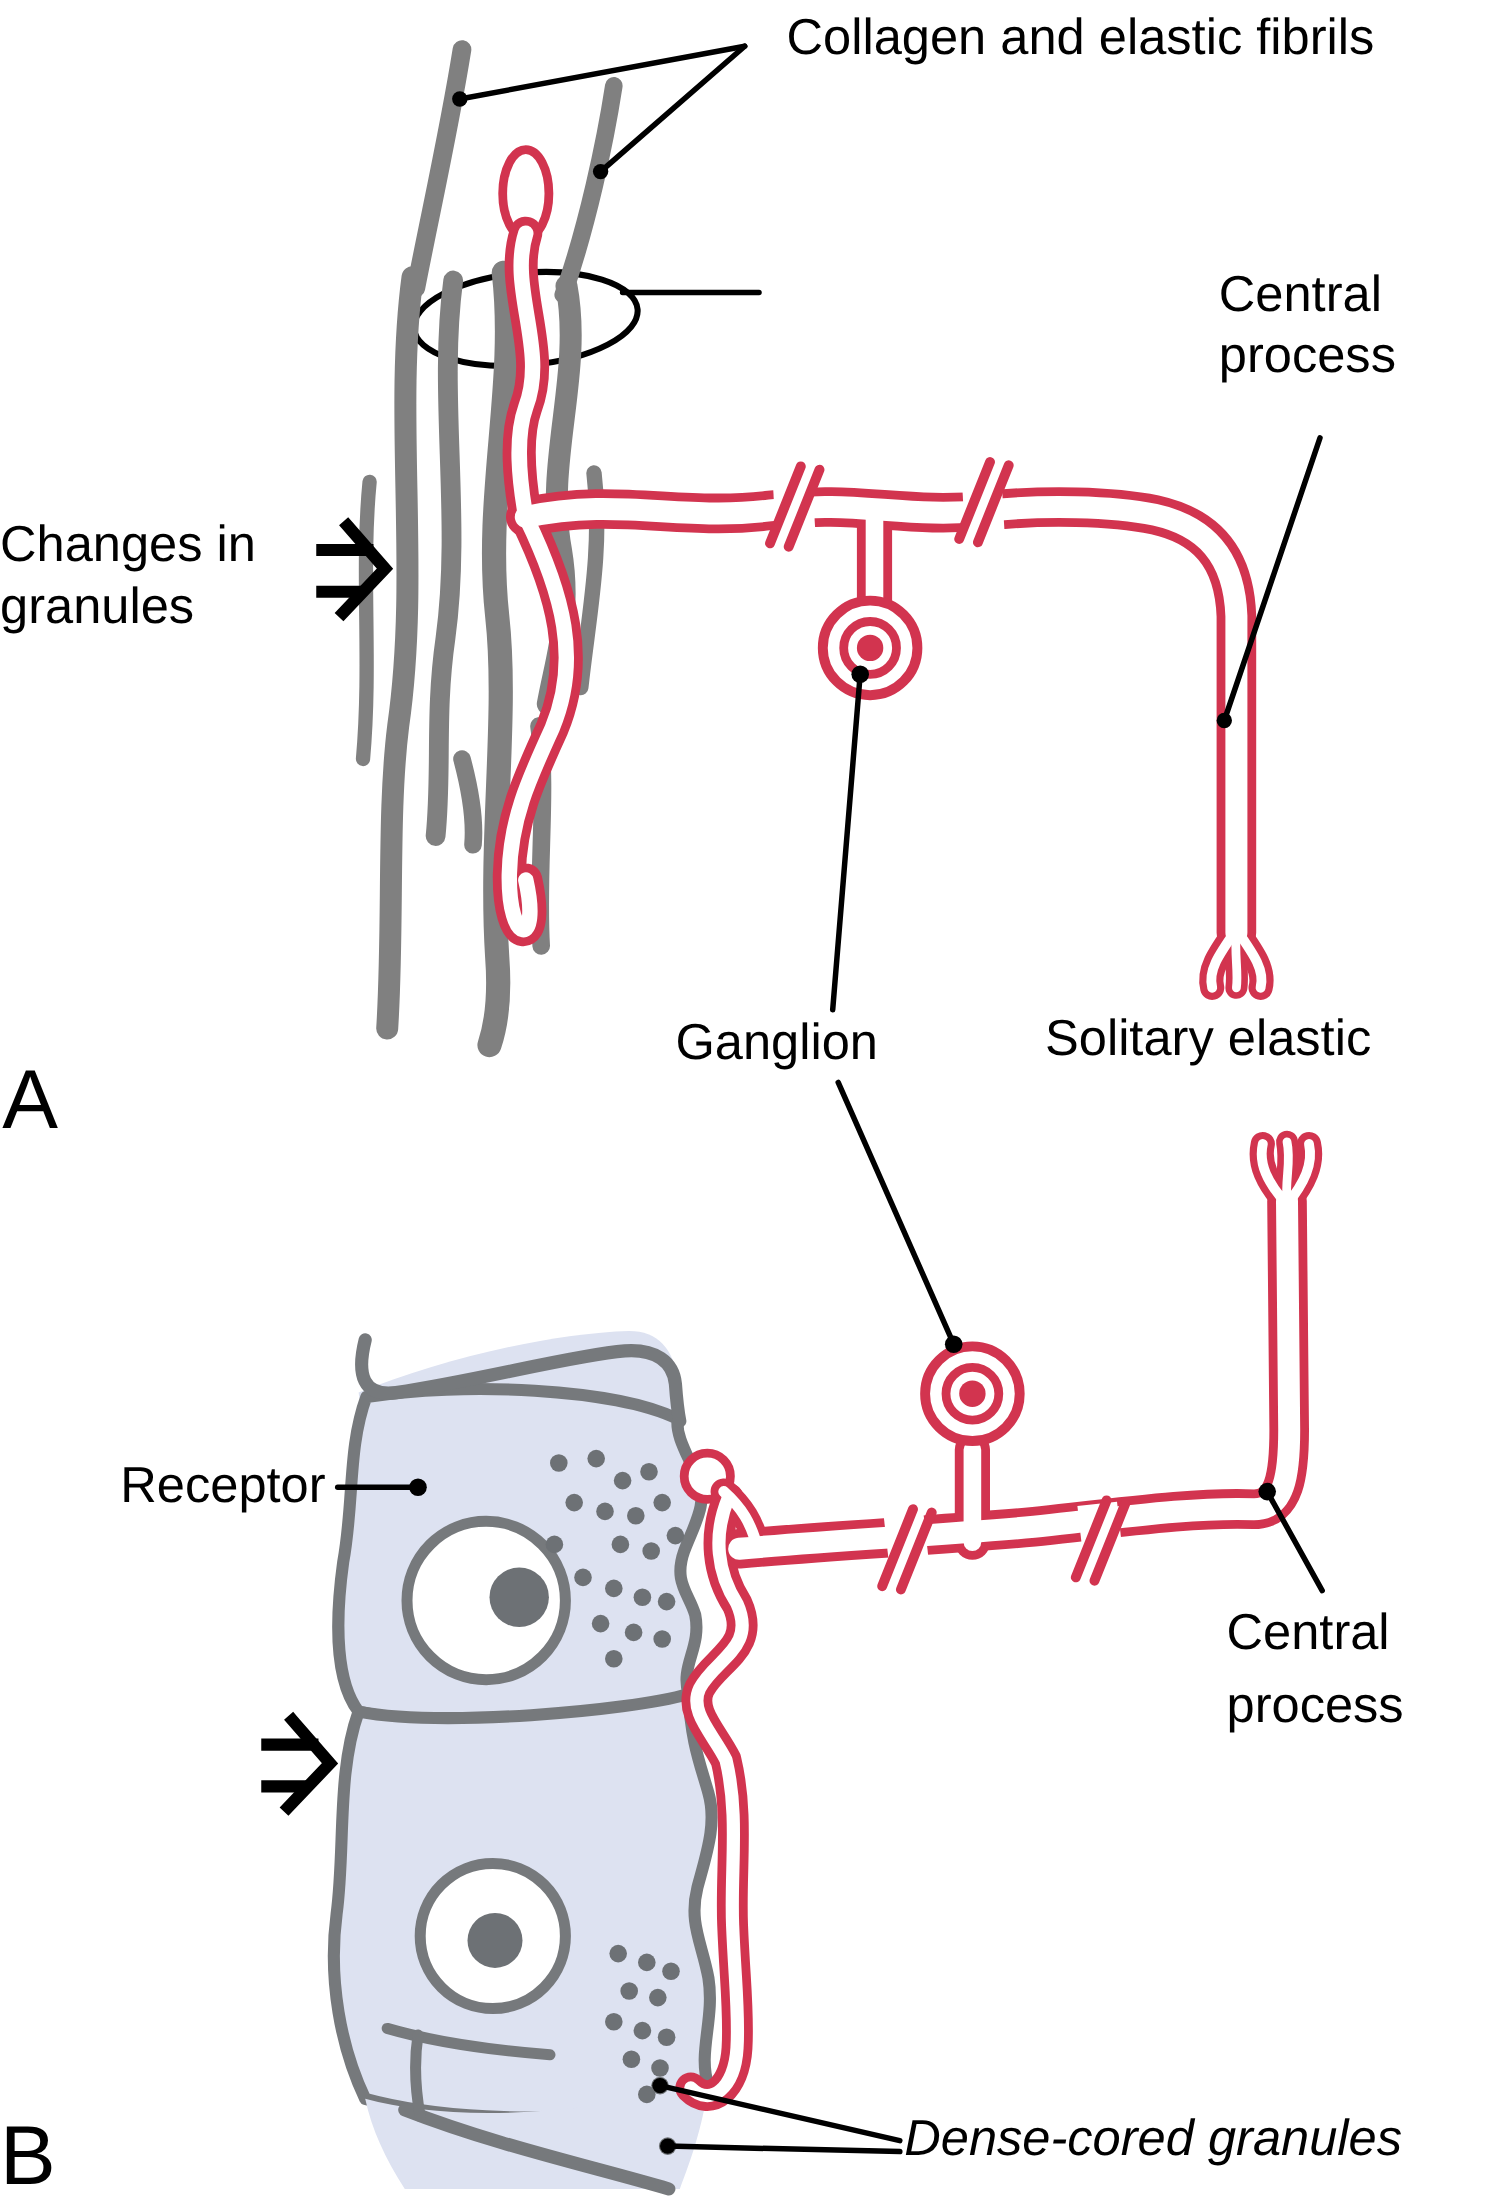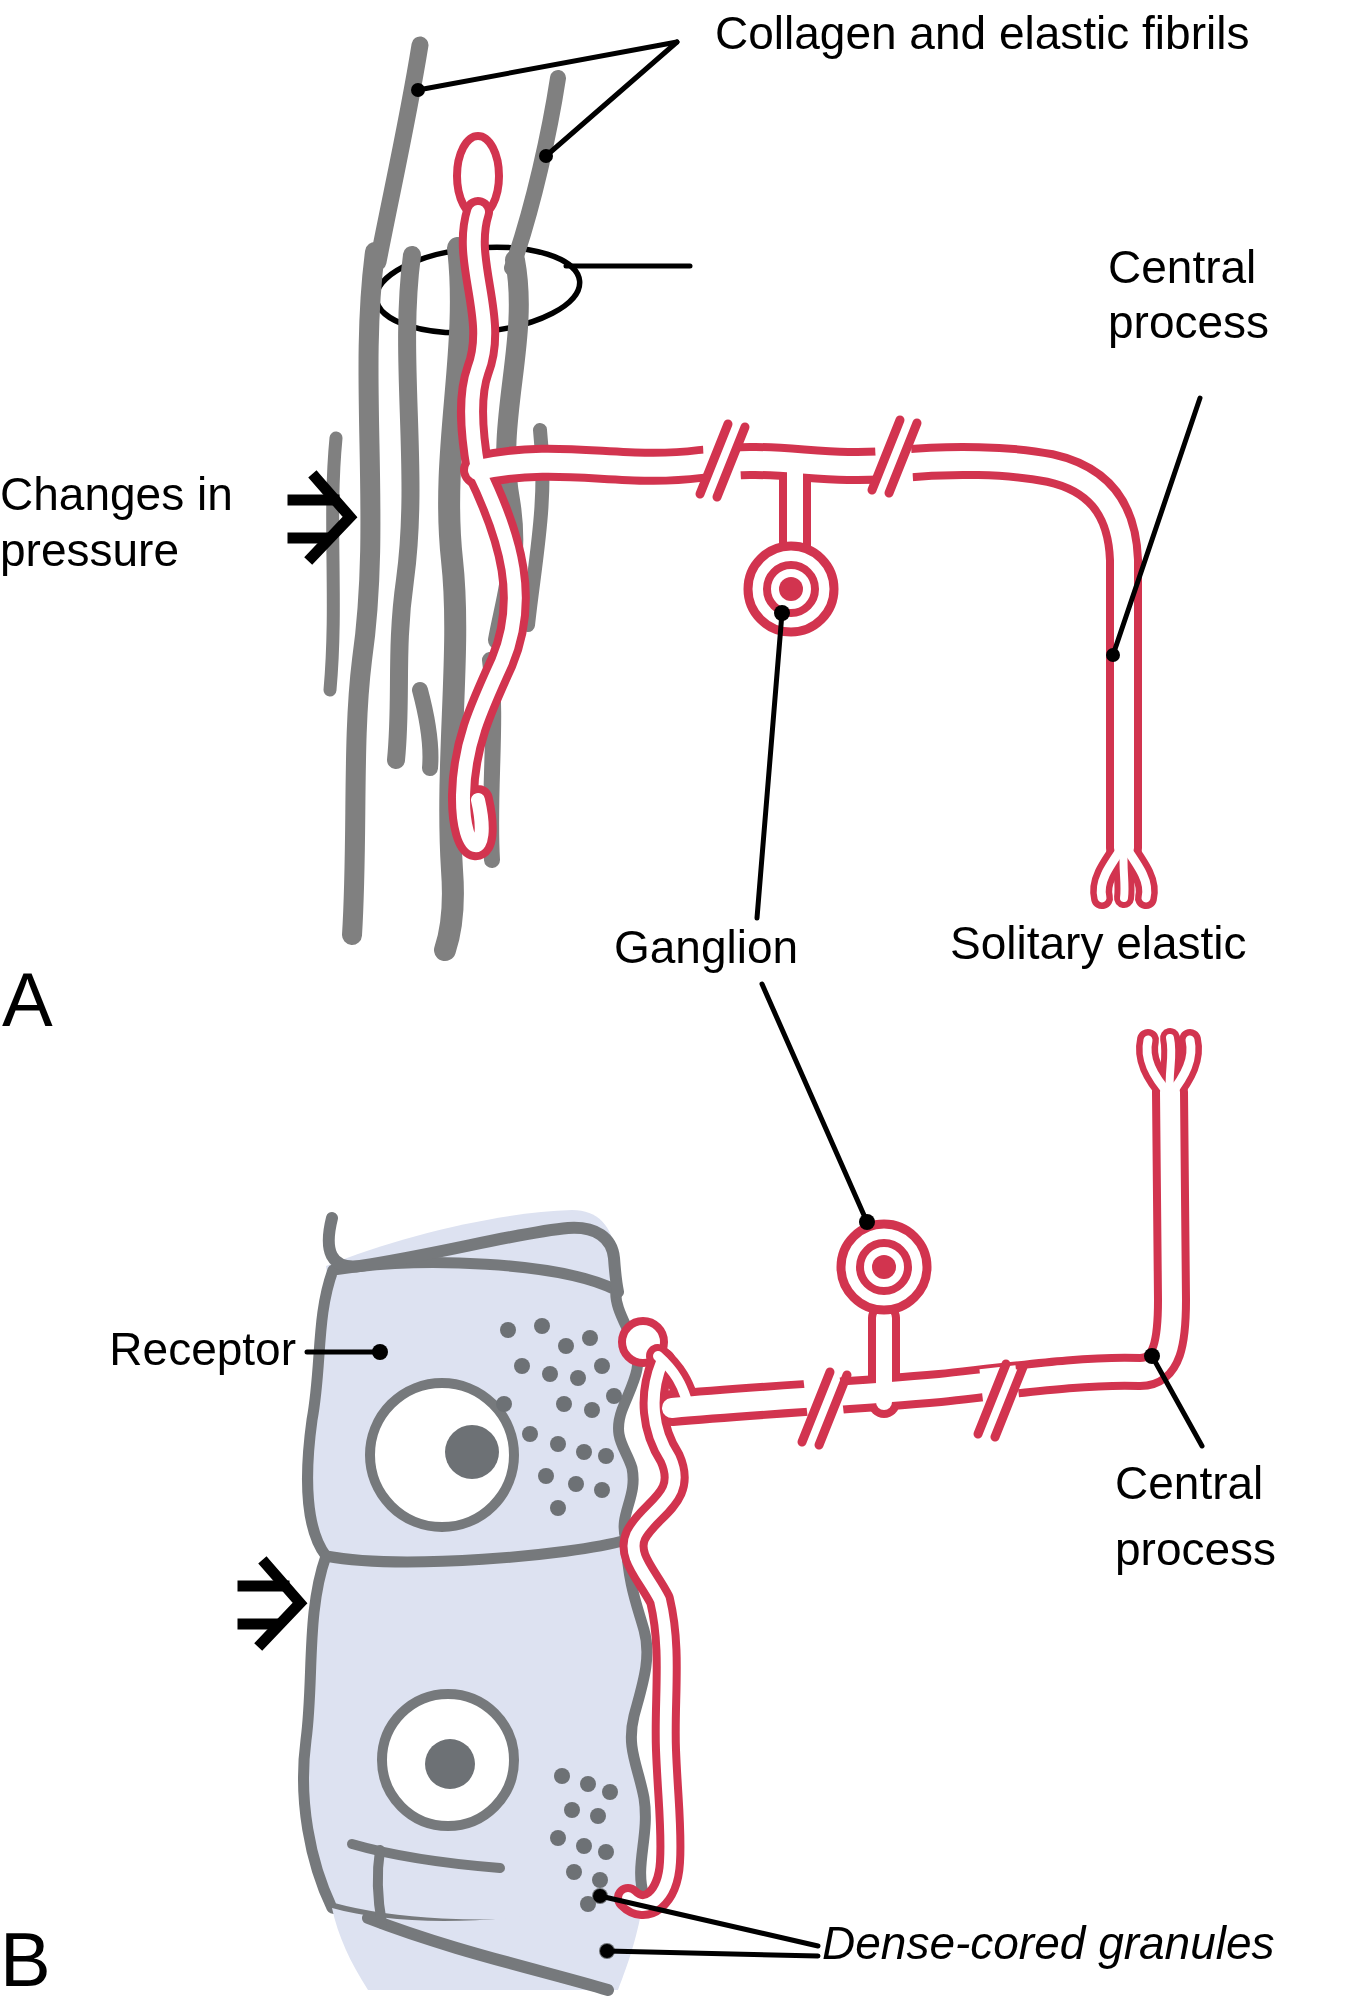--- a/index.html
+++ b/index.html
@@ -209,21 +209,21 @@
   <div class="lbl lbl-collagen">Collagen and elastic fibrils</div>
 
 
   <div class="lbl lbl-cpa">
     <div>Central</div>
     <div>process</div>
   </div>
 
   <div class="lbl lbl-stim-a">
     <div>Changes in</div>
-    <div>pressure</div>
+    <div>granules</div>
   </div>
 
   <div class="lbl lbl-ganglion">Ganglion</div>
 
   <div class="lbl lbl-solitary">Solitary elastic</div>
 
   <div class="lbl lbl-letter-a">A</div>
 
   <div class="lbl lbl-receptor">
     <div>Receptor</div>

